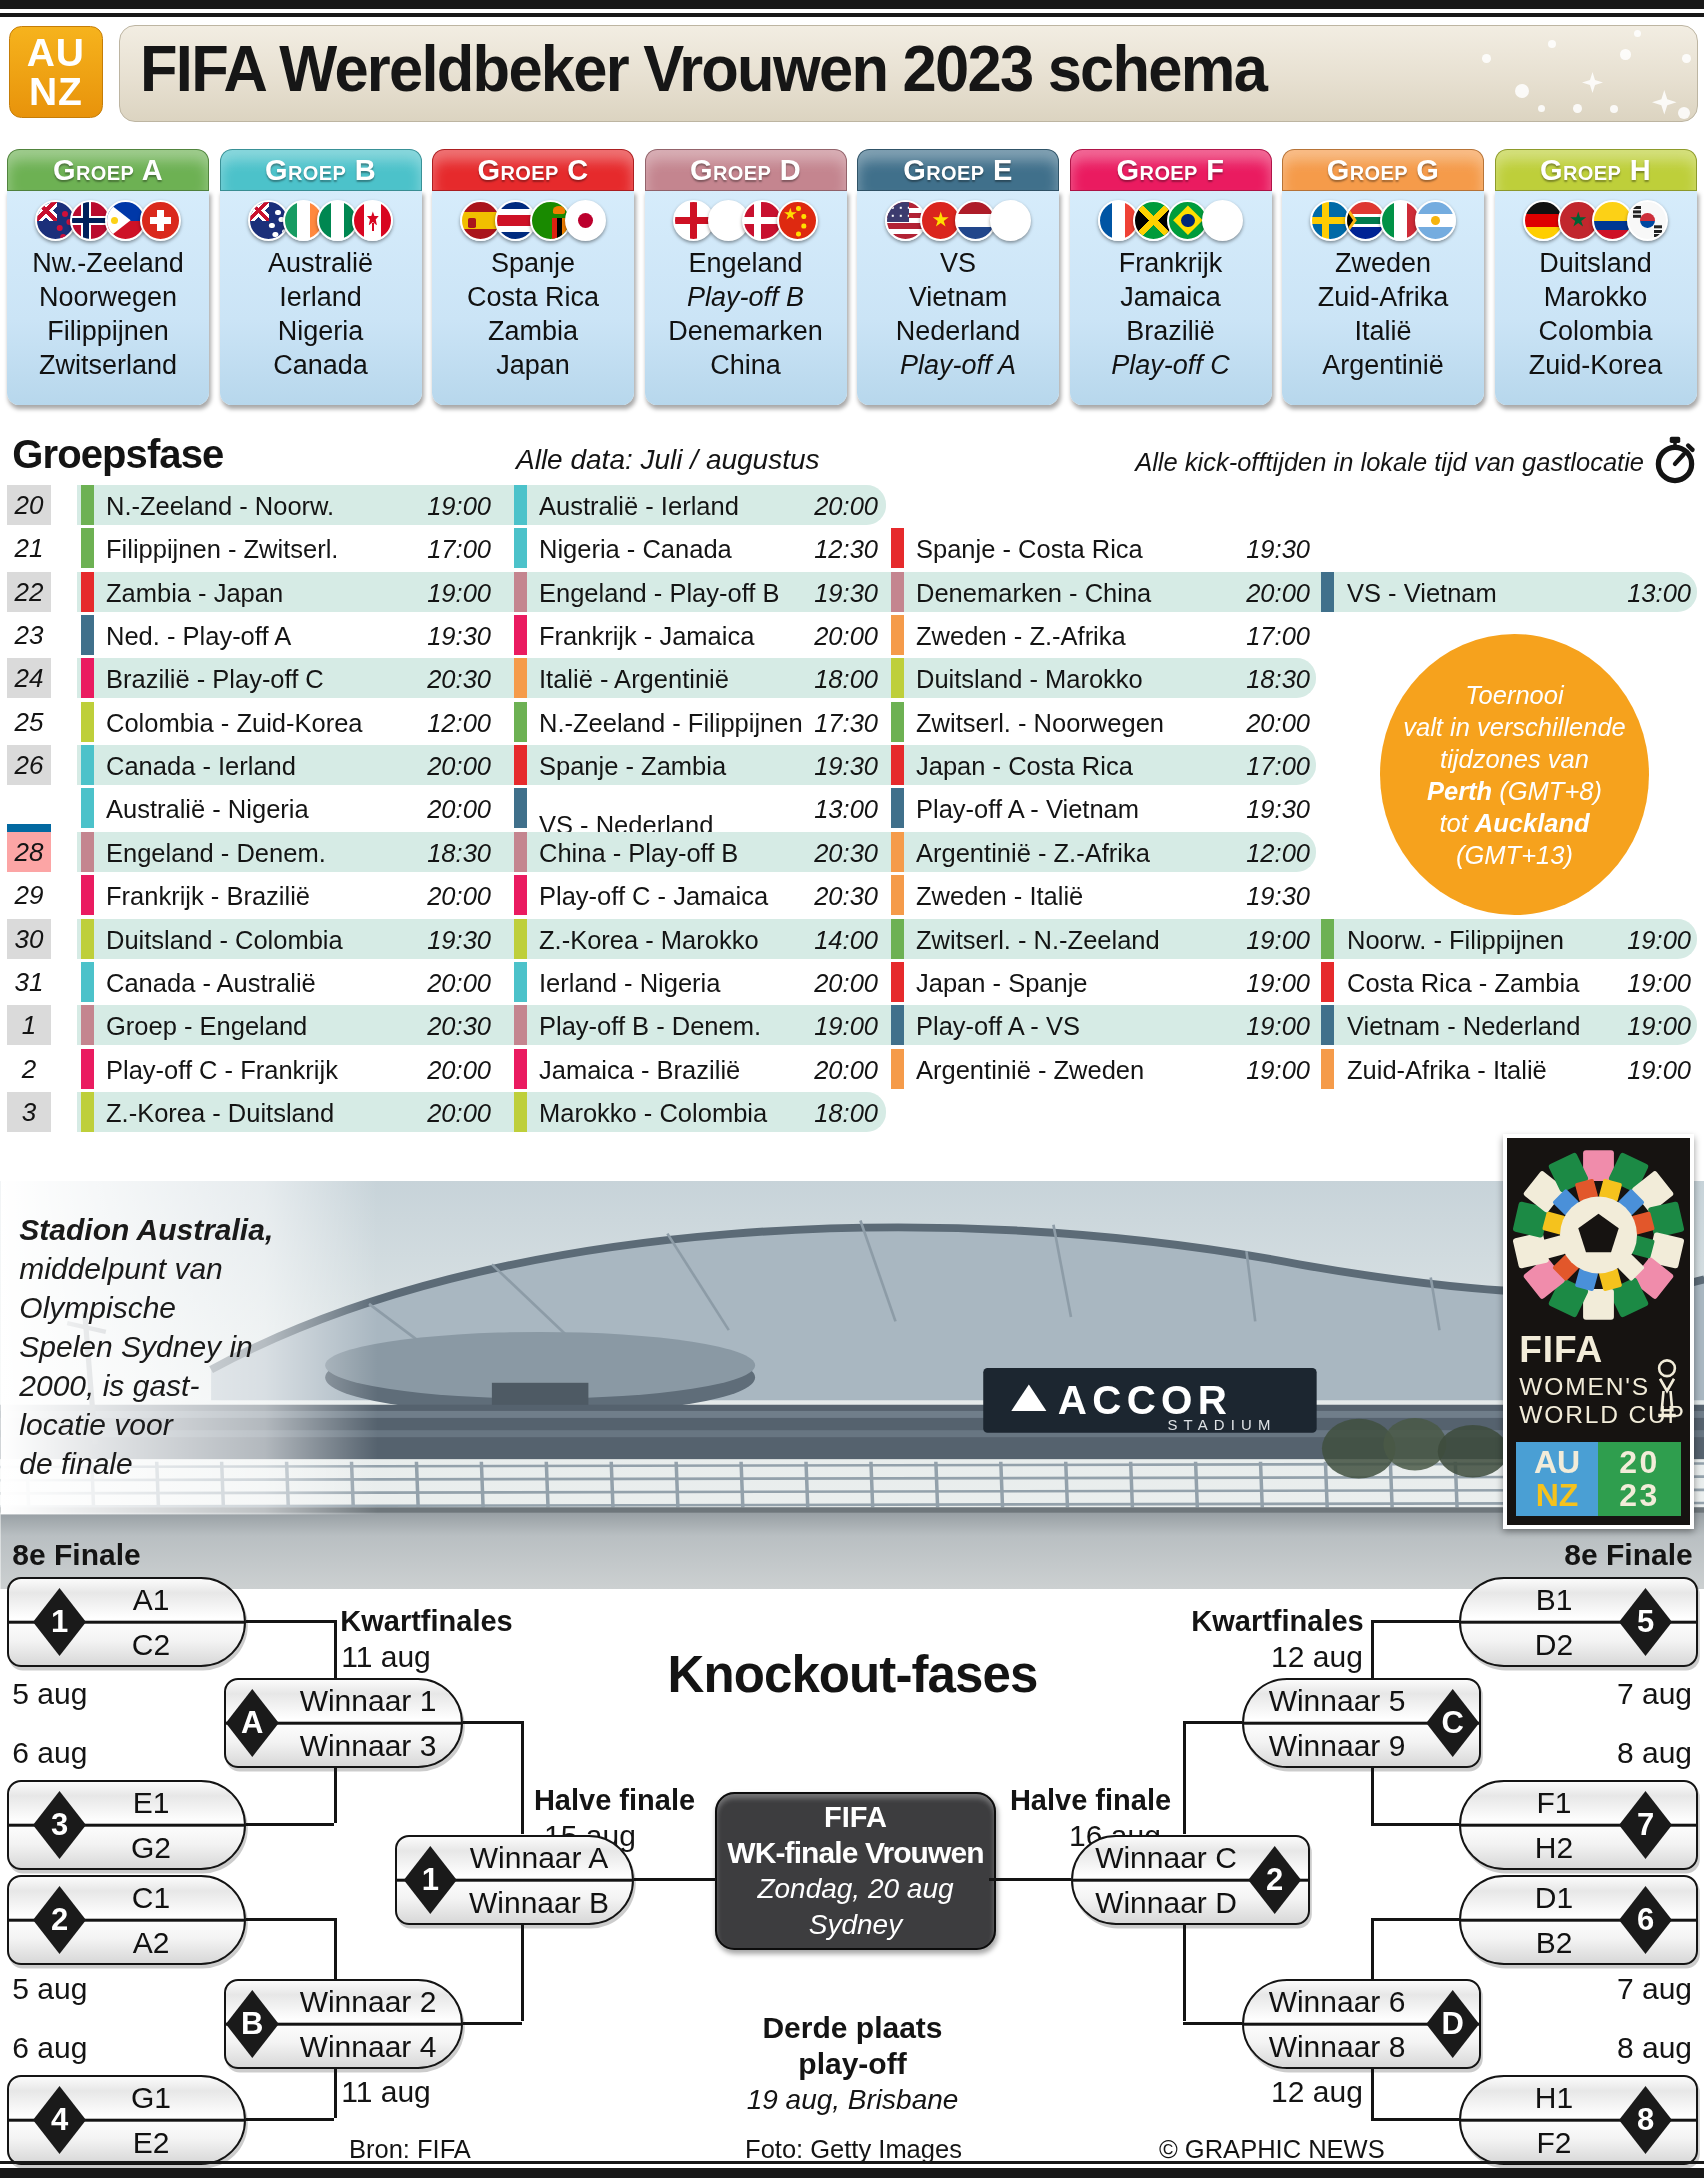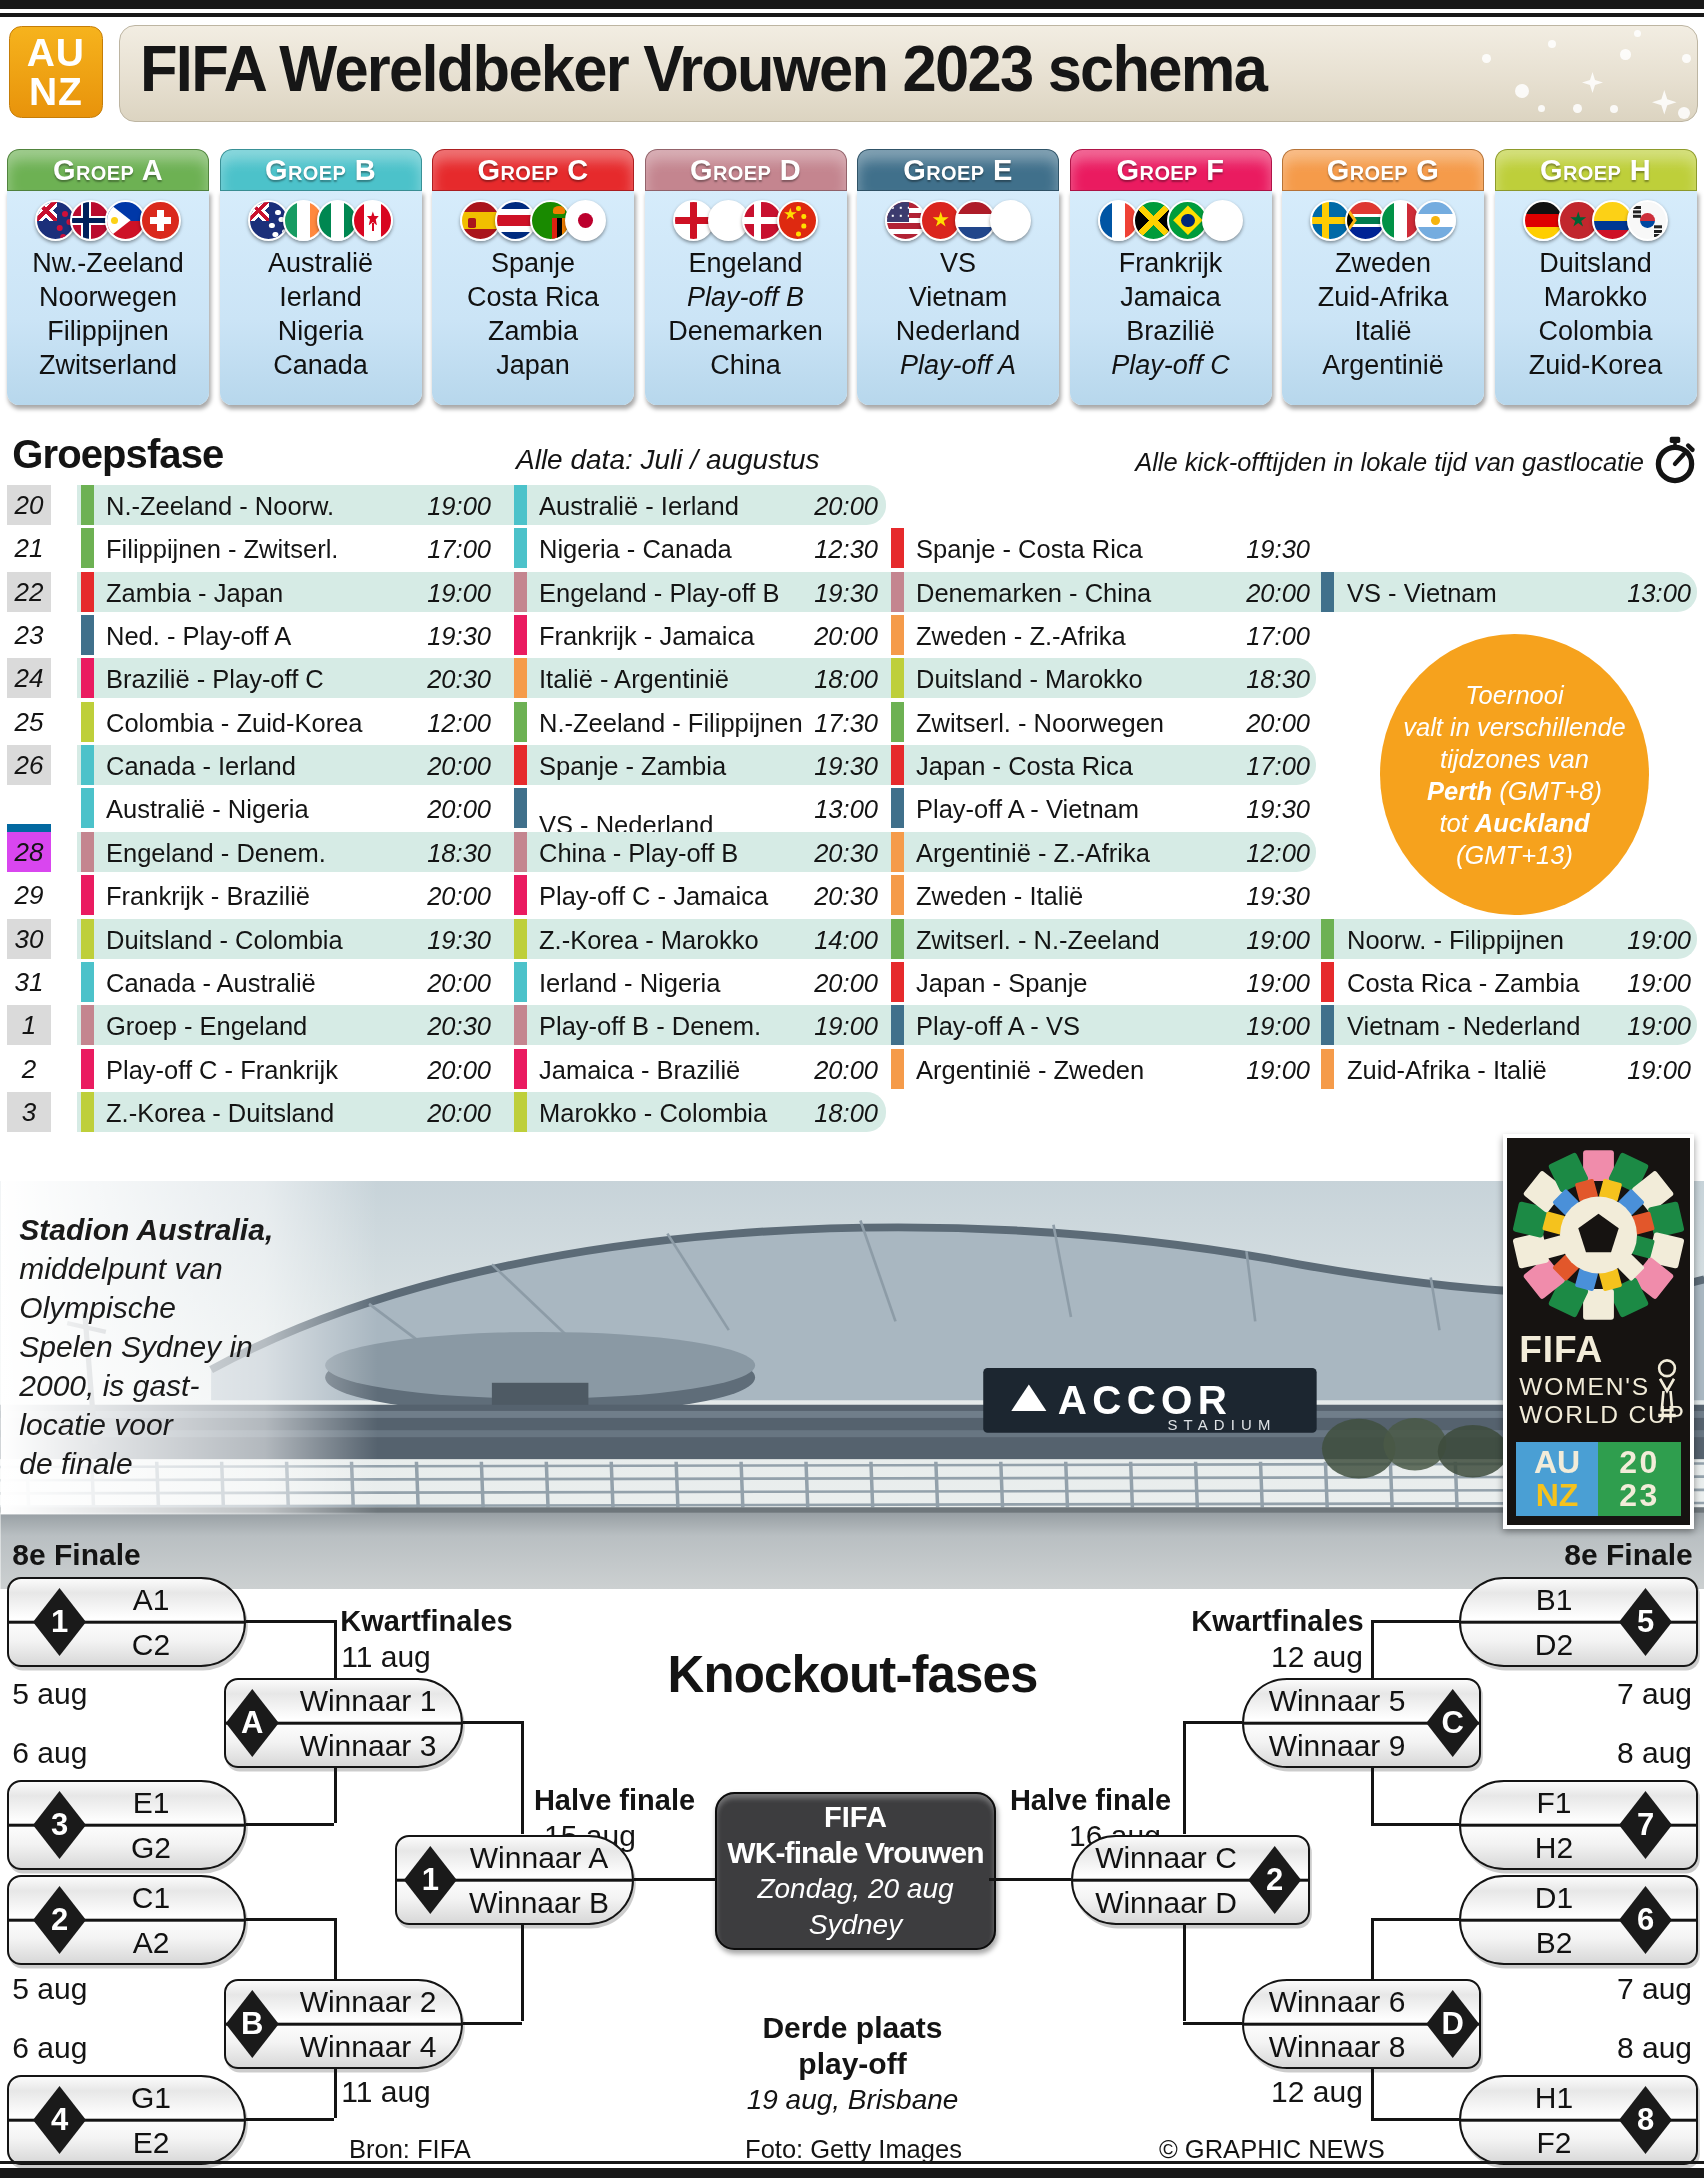--- a/index.html
+++ b/index.html
@@ -438,21 +438,21 @@
     <div class="gbar" style="left: 81px; top: 788px; background: rgb(76, 194, 202);"></div>
     <div class="mtext" style="left: 106px; top: 788px;">Australië - Nigeria</div>
     <div class="mtime" style="left: 377px; top: 788px;">20:00</div>
     <div class="gbar" style="left: 514px; top: 788px; background: rgb(64, 112, 139);"></div>
     <div class="mtext" style="left: 539px; top: 788px; margin-top: 16px;">VS - Nederland</div>
     <div class="mtime" style="left: 764px; top: 788px;">13:00</div>
     <div class="gbar" style="left: 891px; top: 788px; background: rgb(64, 112, 139);"></div>
     <div class="mtext" style="left: 916px; top: 788px;">Play-off A - Vietnam</div>
     <div class="mtime" style="left: 1196px; top: 788px;">19:30</div>
     <div class="mint-bg" style="left: 77px; top: 832px; width: 1239px;"></div>
-    <div class="date-cell" style="top: 832px; background: #d946ef;">28</div>
+    <div class="date-cell" style="top: 832px; background: #fca5a5;">28</div>
     <div class="gbar" style="left: 81px; top: 832px; background: rgb(196, 133, 143);"></div>
     <div class="mtext" style="left: 106px; top: 832px;">Engeland - Denem.</div>
     <div class="mtime" style="left: 377px; top: 832px;">18:30</div>
     <div class="gbar" style="left: 514px; top: 832px; background: rgb(196, 133, 143);"></div>
     <div class="mtext" style="left: 539px; top: 832px;">China - Play-off B</div>
     <div class="mtime" style="left: 764px; top: 832px;">20:30</div>
     <div class="gbar" style="left: 891px; top: 832px; background: rgb(245, 155, 74);"></div>
     <div class="mtext" style="left: 916px; top: 832px;">Argentinië - Z.-Afrika</div>
     <div class="mtime" style="left: 1196px; top: 832px;">12:00</div>
     <div class="date-cell" style="top: 875px; background: rgb(255, 255, 255);">29</div>

